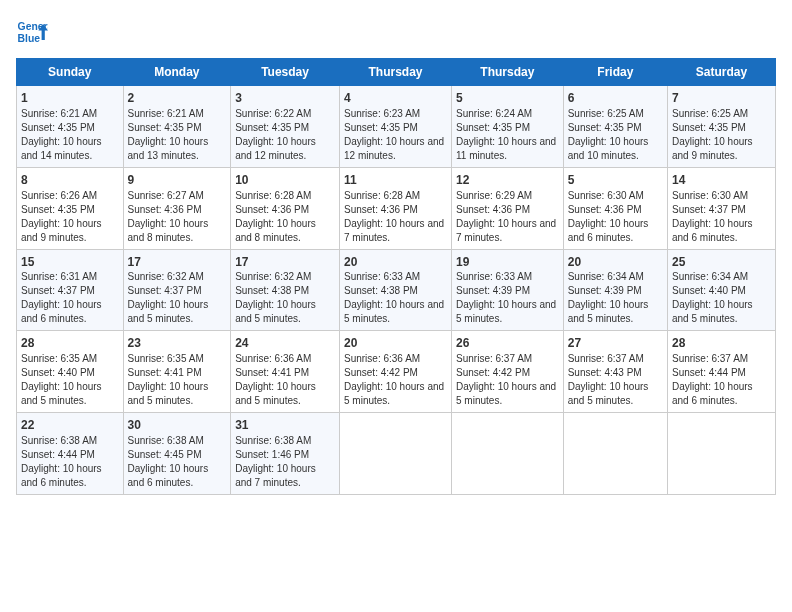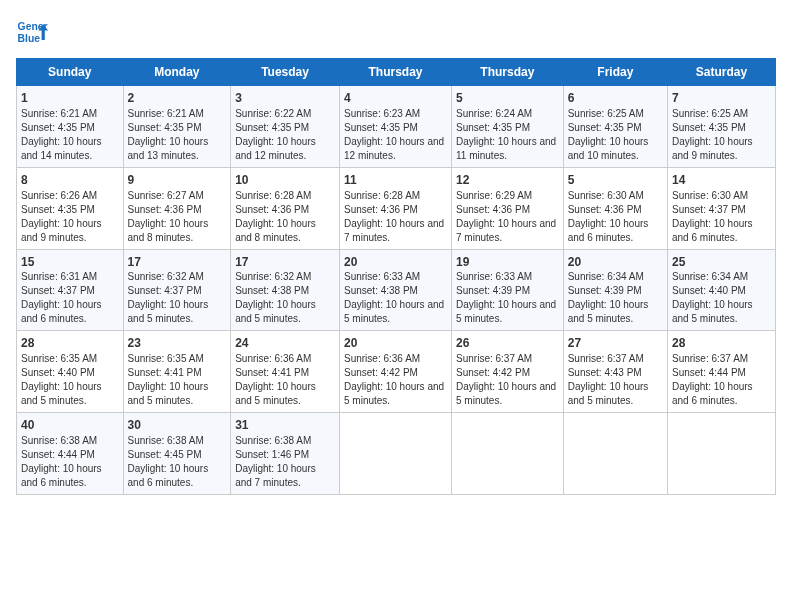--- a/index.html
+++ b/index.html
@@ -277,21 +277,21 @@
         </td>
         <td>
           <div class="day-num">28</div>
 <div class="cell-content">Sunrise: 6:37 AM</div>
 <div class="cell-content">Sunset: 4:44 PM</div>
 <div class="cell-content">Daylight: 10 hours and 6 minutes.</div>
         </td>
       </tr>
       <tr>
         <td>
-          <div class="day-num">40</div>
+          <div class="day-num">22</div>
 <div class="cell-content">Sunrise: 6:38 AM</div>
 <div class="cell-content">Sunset: 4:44 PM</div>
 <div class="cell-content">Daylight: 10 hours and 6 minutes.</div>
         </td>
         <td>
           <div class="day-num">30</div>
 <div class="cell-content">Sunrise: 6:38 AM</div>
 <div class="cell-content">Sunset: 4:45 PM</div>
 <div class="cell-content">Daylight: 10 hours and 6 minutes.</div>
         </td>

